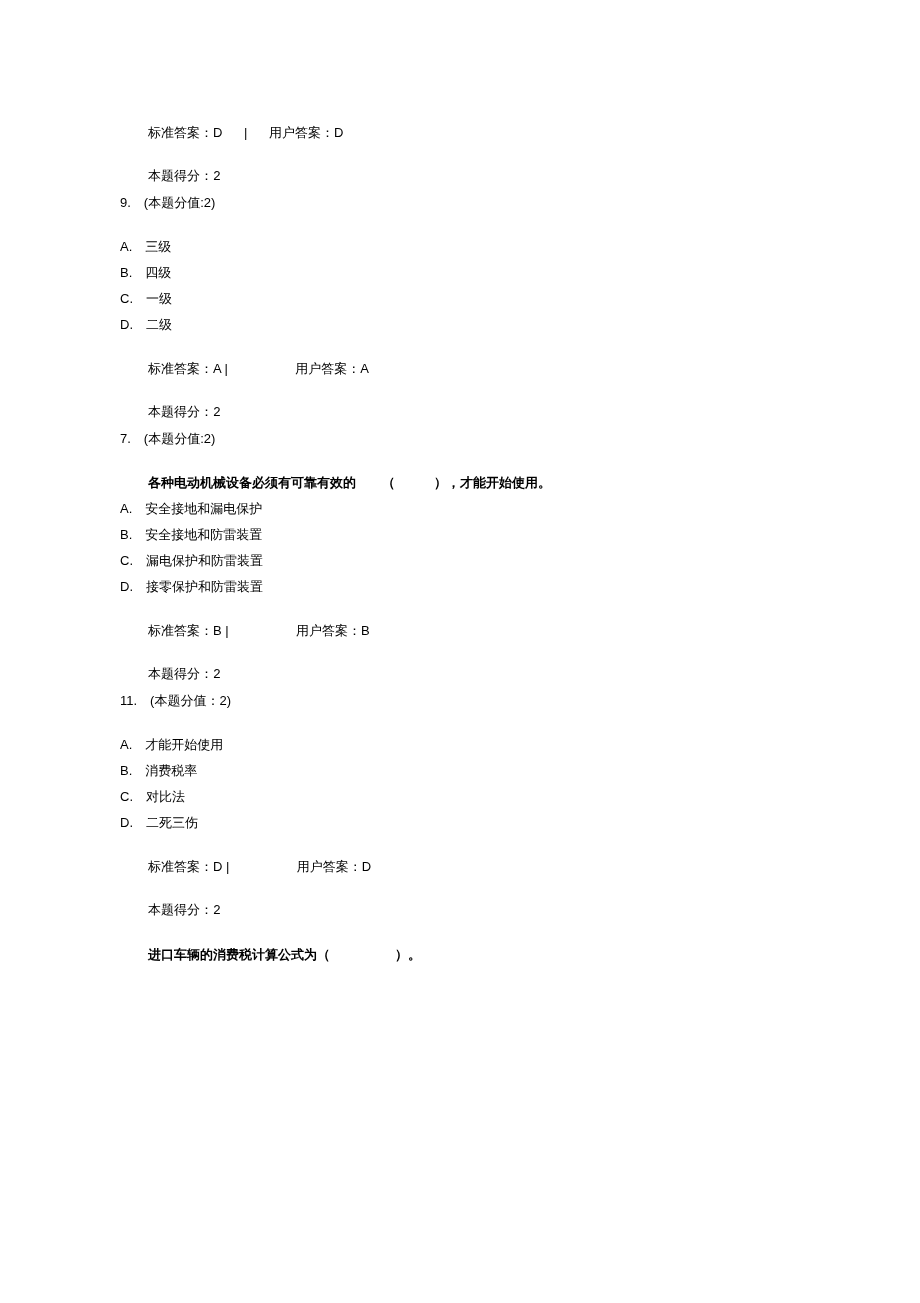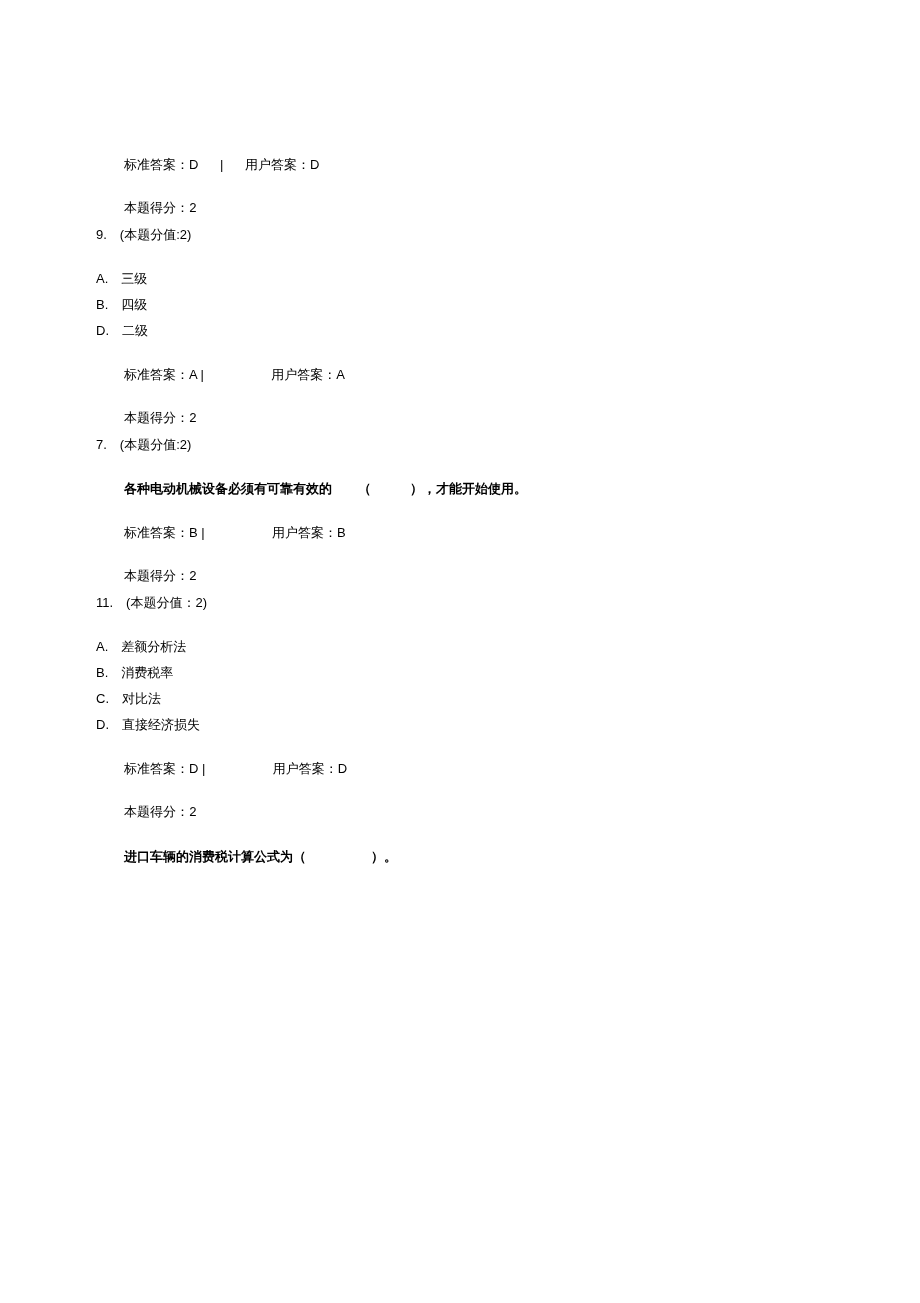--- a/index.html
+++ b/index.html
@@ -5,23 +5,22 @@
   body {
     margin: 0;
     padding: 0;
     background: #ffffff;
     font-family: "Microsoft YaHei", "SimSun", Arial, sans-serif;
     font-size: 13px;
     color: #000000;
     width: 920px;
   }
   .page {
-    padding: 120px 120px 80px 96px;
+    padding: 120px 120px 80px 120px;
     line-height: 2.0;
-    margin-top: 32px;
   }
   .answer-line {
     padding-left: 28px;
   }
   .answer-line .std {
     display: inline-block;
   }
   .answer-line .sep {
     display: inline-block;
     margin: 0 18px;
@@ -58,50 +57,57 @@
     <span class="usr">用户答案：D</span>
   </div>
   <div class="gap2"></div>
   <div class="score">本题得分：2</div>
 
   <div class="q-header">9.　(本题分值:2)</div>
   <div class="gap2"></div>
   <div class="options">
     <div>A.　三级</div>
     <div>B.　四级</div>
+    <div>C.　一级</div>
     <div>D.　二级</div>
   </div>
   <div class="gap2"></div>
   <div class="answer-line">
     <span class="std">标准答案：A |</span>
     <span style="display:inline-block;width:60px;"></span>
     <span class="usr">用户答案：A</span>
   </div>
   <div class="gap2"></div>
   <div class="score">本题得分：2</div>
 
   <div class="q-header">7.　(本题分值:2)</div>
   <div class="gap2"></div>
   <div class="q-stem">各种电动机械设备必须有可靠有效的　　（　　　），才能开始使用。</div>
+  <div class="options">
+    <div>A.　安全接地和漏电保护</div>
+    <div>B.　安全接地和防雷装置</div>
+    <div>C.　漏电保护和防雷装置</div>
+    <div>D.　接零保护和防雷装置</div>
+  </div>
   <div class="gap2"></div>
   <div class="answer-line">
     <span class="std">标准答案：B |</span>
     <span style="display:inline-block;width:60px;"></span>
     <span class="usr">用户答案：B</span>
   </div>
   <div class="gap2"></div>
   <div class="score">本题得分：2</div>
 
   <div class="q-header">11.　(本题分值：2)</div>
   <div class="gap2"></div>
   <div class="options">
-    <div>A.　差额分析法</div>
+    <div>A.　才能开始使用</div>
     <div>B.　消费税率</div>
     <div>C.　对比法</div>
-    <div>D.　直接经济损失</div>
+    <div>D.　二死三伤</div>
   </div>
   <div class="gap2"></div>
   <div class="answer-line">
     <span class="std">标准答案：D |</span>
     <span style="display:inline-block;width:60px;"></span>
     <span class="usr">用户答案：D</span>
   </div>
   <div class="gap2"></div>
   <div class="score">本题得分：2</div>
 

